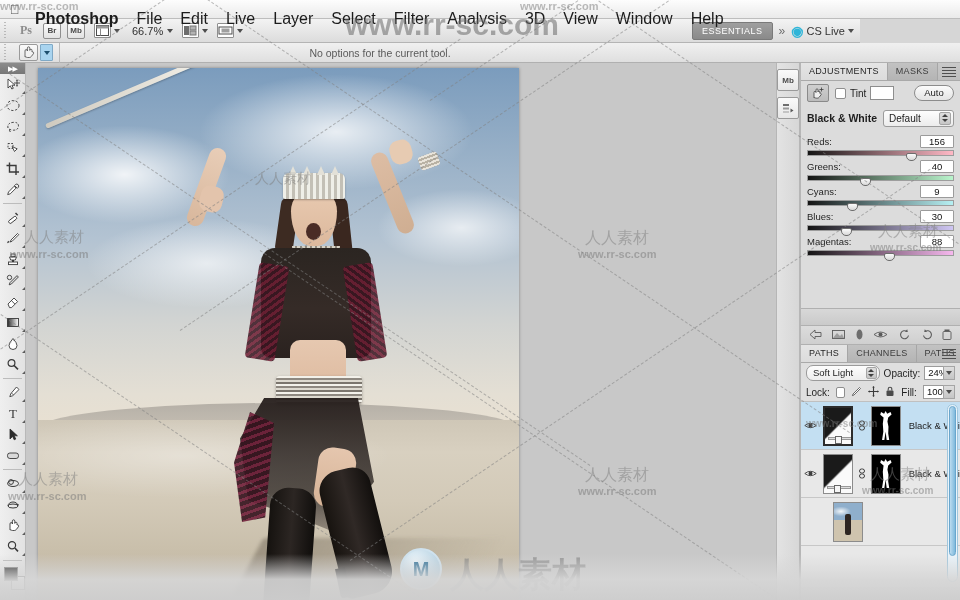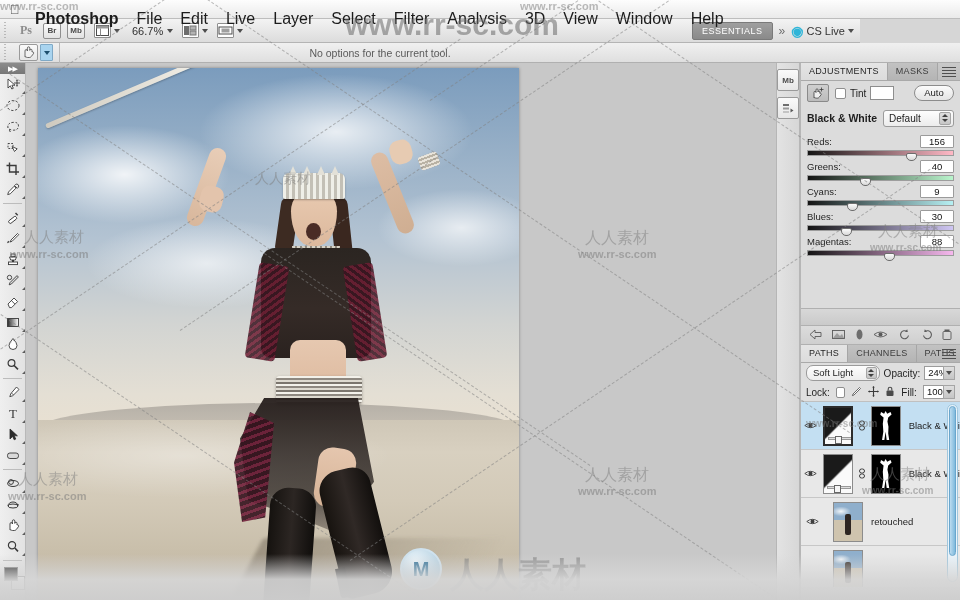--- a/index.html
+++ b/index.html
@@ -1055,32 +1055,20 @@
           </svg>
         </div>
         <div class="thumb">
           <div class="mask-thumb">
             <div class="mask-figure"></div>
           </div>
         </div>
         <div class="layer-name">Black &amp; Whi...</div>
       </div>
       <div class="layer-row">
-        <div class="eye-cell">
-          <svg width="13" height="11" viewBox="0 0 13 11">
-            <path d="M.8 5.5 q5.7-4.4 11.4 0 -5.7 4.4-11.4 0z" fill="none" stroke="#3f3f3f" stroke-width=".9"></path>
-            <circle cx="6.5" cy="5.5" r="1.9" fill="#3f3f3f"></circle>
-          </svg>
-        </div>
-        <div class="thumb" style="margin-left:8px">
-          <div class="photo-thumb"></div>
-        </div>
-        <div class="layer-name">retouched</div>
-      </div>
-      <div class="layer-row">
         <div class="eye-cell"></div>
         <div class="thumb" style="margin-left:8px">
           <div class="photo-thumb"></div>
         </div>
         <div class="layer-name"></div>
       </div>
       <div id="layer-scrollbar">
       <div id="layer-scroll-thumb"></div>
     </div>
   </div>

